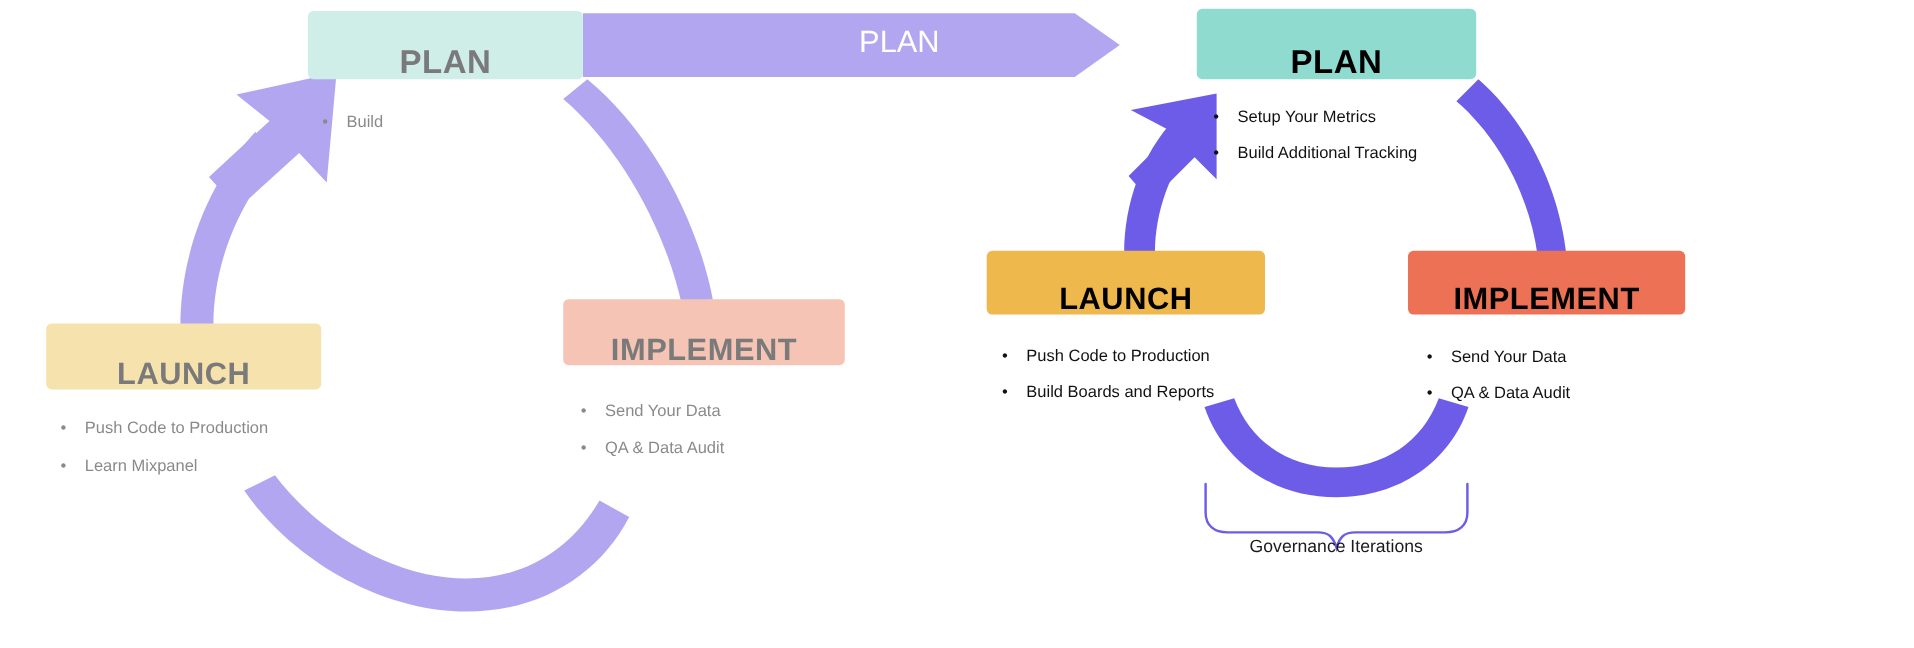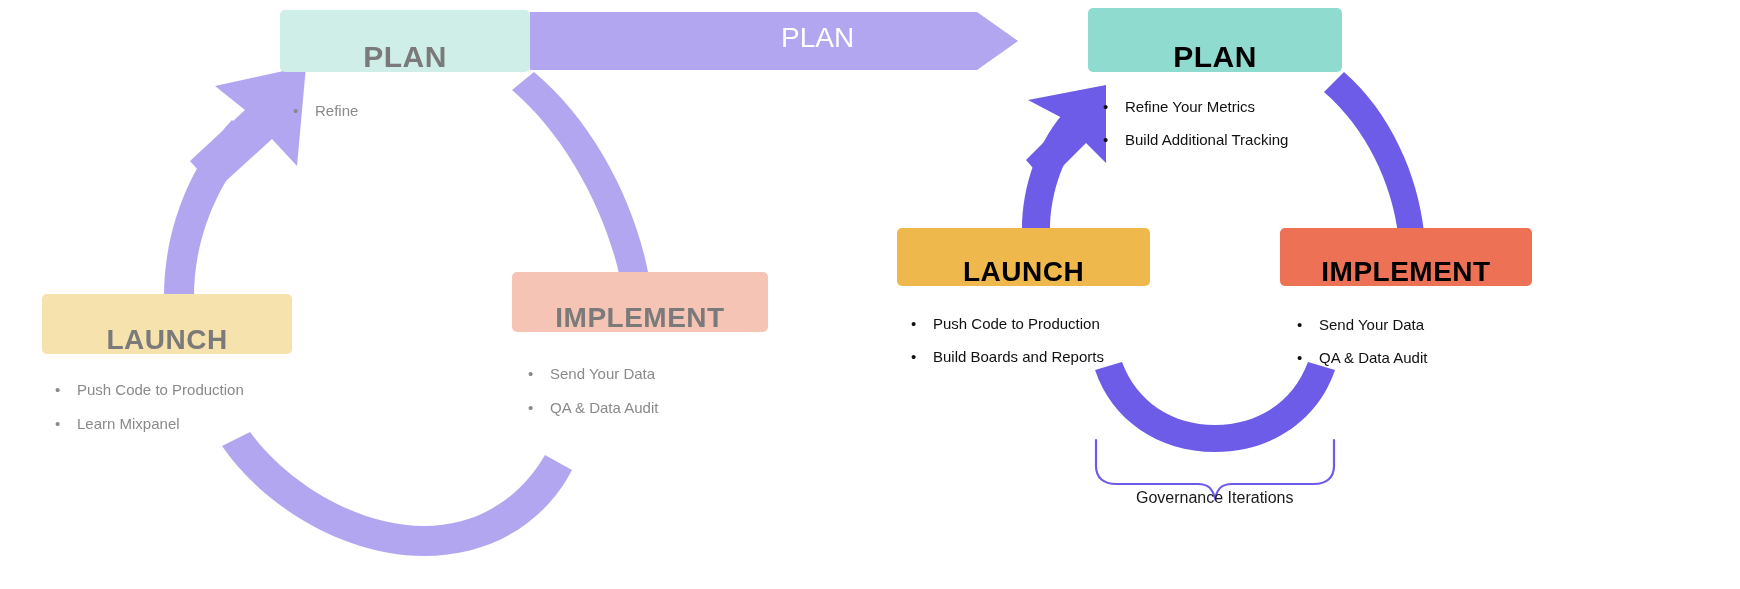--- a/index.html
+++ b/index.html
@@ -66,21 +66,21 @@
   </svg>
 
   <div class="grow-label" style="left:781px; top:22px; font-size:28px;">PLAN</div>
 
   <div class="faded">
 
     <div class="box plan-faded" style="left:280px; top:10px; width:250px; height:62px;">
       <span class="box-title" style="font-size:30px;">PLAN</span>
     </div>
     <ul class="bullets" style="left:293px; top:94px; font-size:15px; line-height:34px;">
-      <li>Refine</li>
+      <li>Build</li>
     </ul>
 
     <div class="box launch-faded" style="left:42px; top:294px; width:250px; height:60px;">
       <span class="box-title" style="font-size:28px;">LAUNCH</span>
     </div>
     <ul class="bullets" style="left:55px; top:373px; font-size:15px; line-height:34px;">
       <li>Push Code to Production</li>
       <li>Learn Mixpanel</li>
     </ul>
 
@@ -92,21 +92,21 @@
       <li>QA &amp; Data Audit</li>
     </ul>
   </div>
 
   <div class="vivid">
 
     <div class="box plan-vivid" style="left:1088px; top:8px; width:254px; height:64px;">
       <span class="box-title" style="font-size:30px;">PLAN</span>
     </div>
     <ul class="bullets" style="left:1103px; top:90px; font-size:15px; line-height:33px;">
-      <li>Refine Your Metrics</li>
+      <li>Setup Your Metrics</li>
       <li>Build Additional Tracking</li>
     </ul>
 
     <div class="box launch-vivid" style="left:897px; top:228px; width:253px; height:58px;">
       <span class="box-title" style="font-size:28px;">LAUNCH</span>
     </div>
     <ul class="bullets" style="left:911px; top:307px; font-size:15px; line-height:33px;">
       <li>Push Code to Production</li>
       <li>Build Boards and Reports</li>
     </ul>

